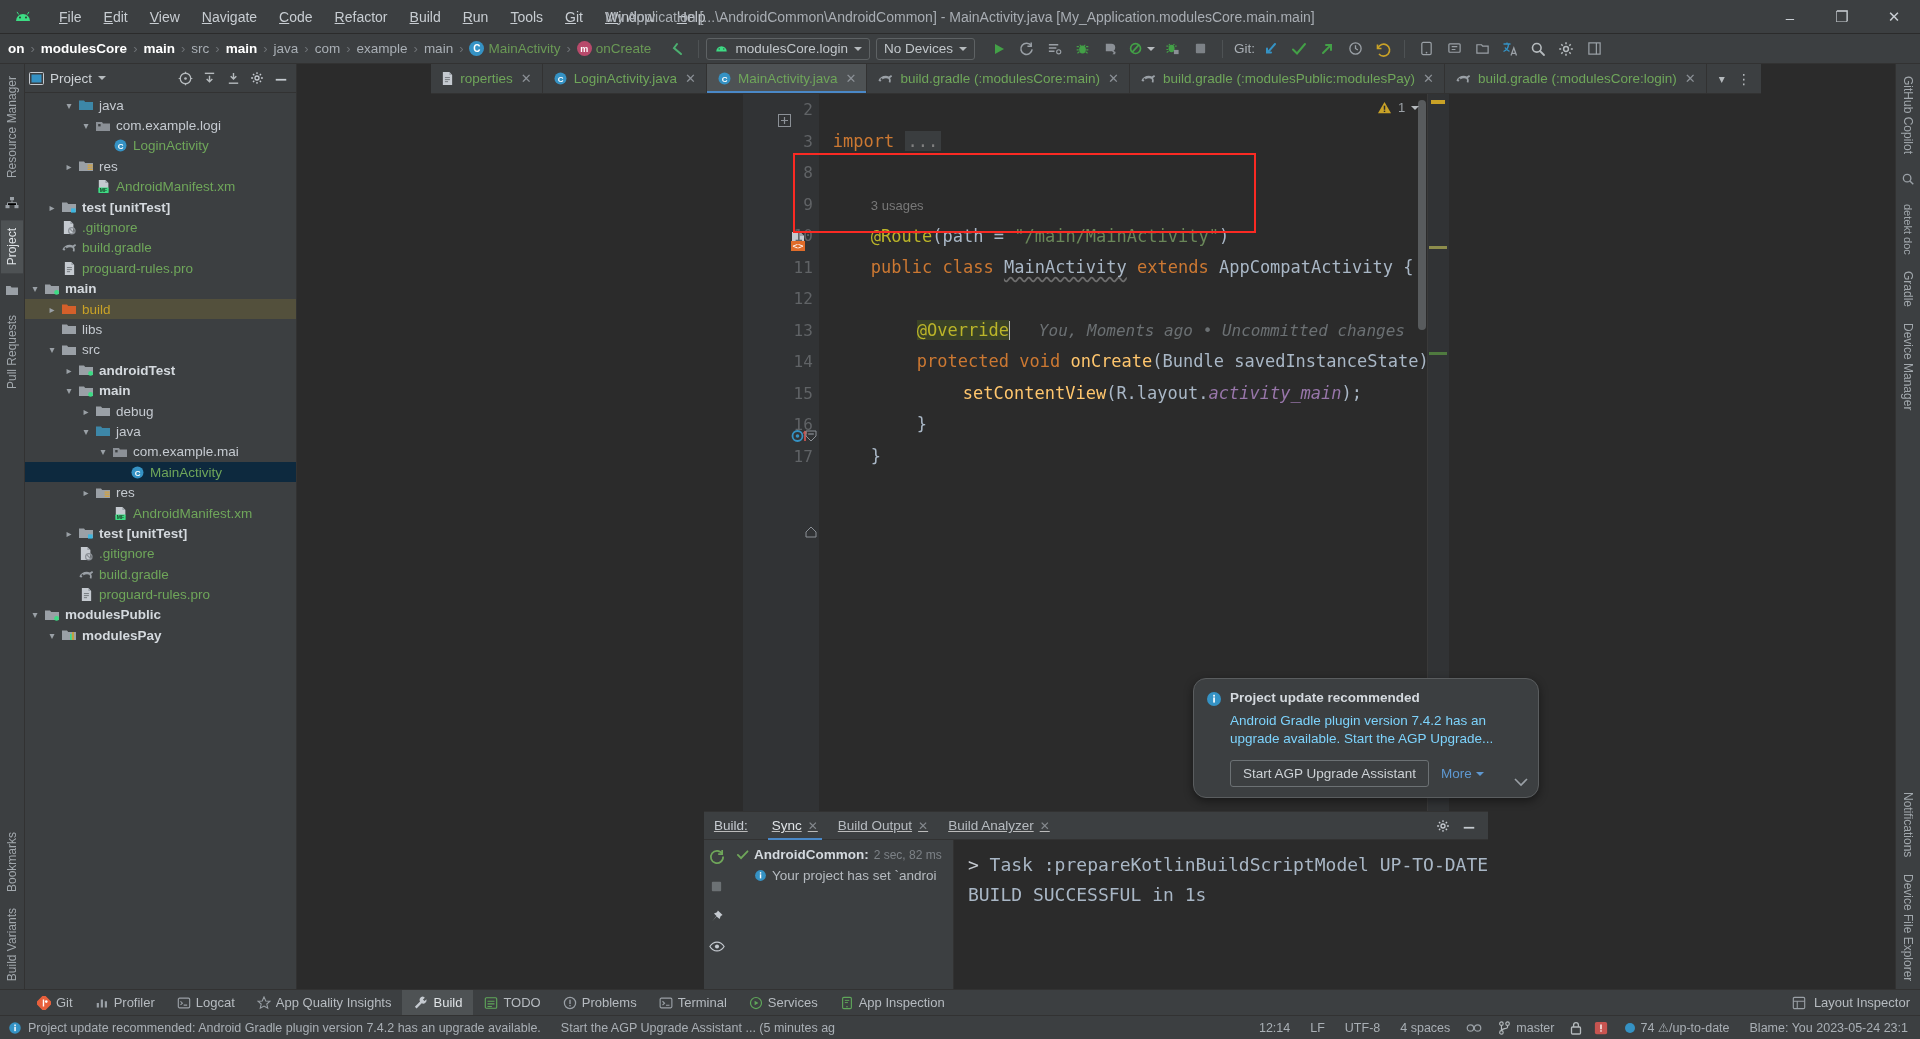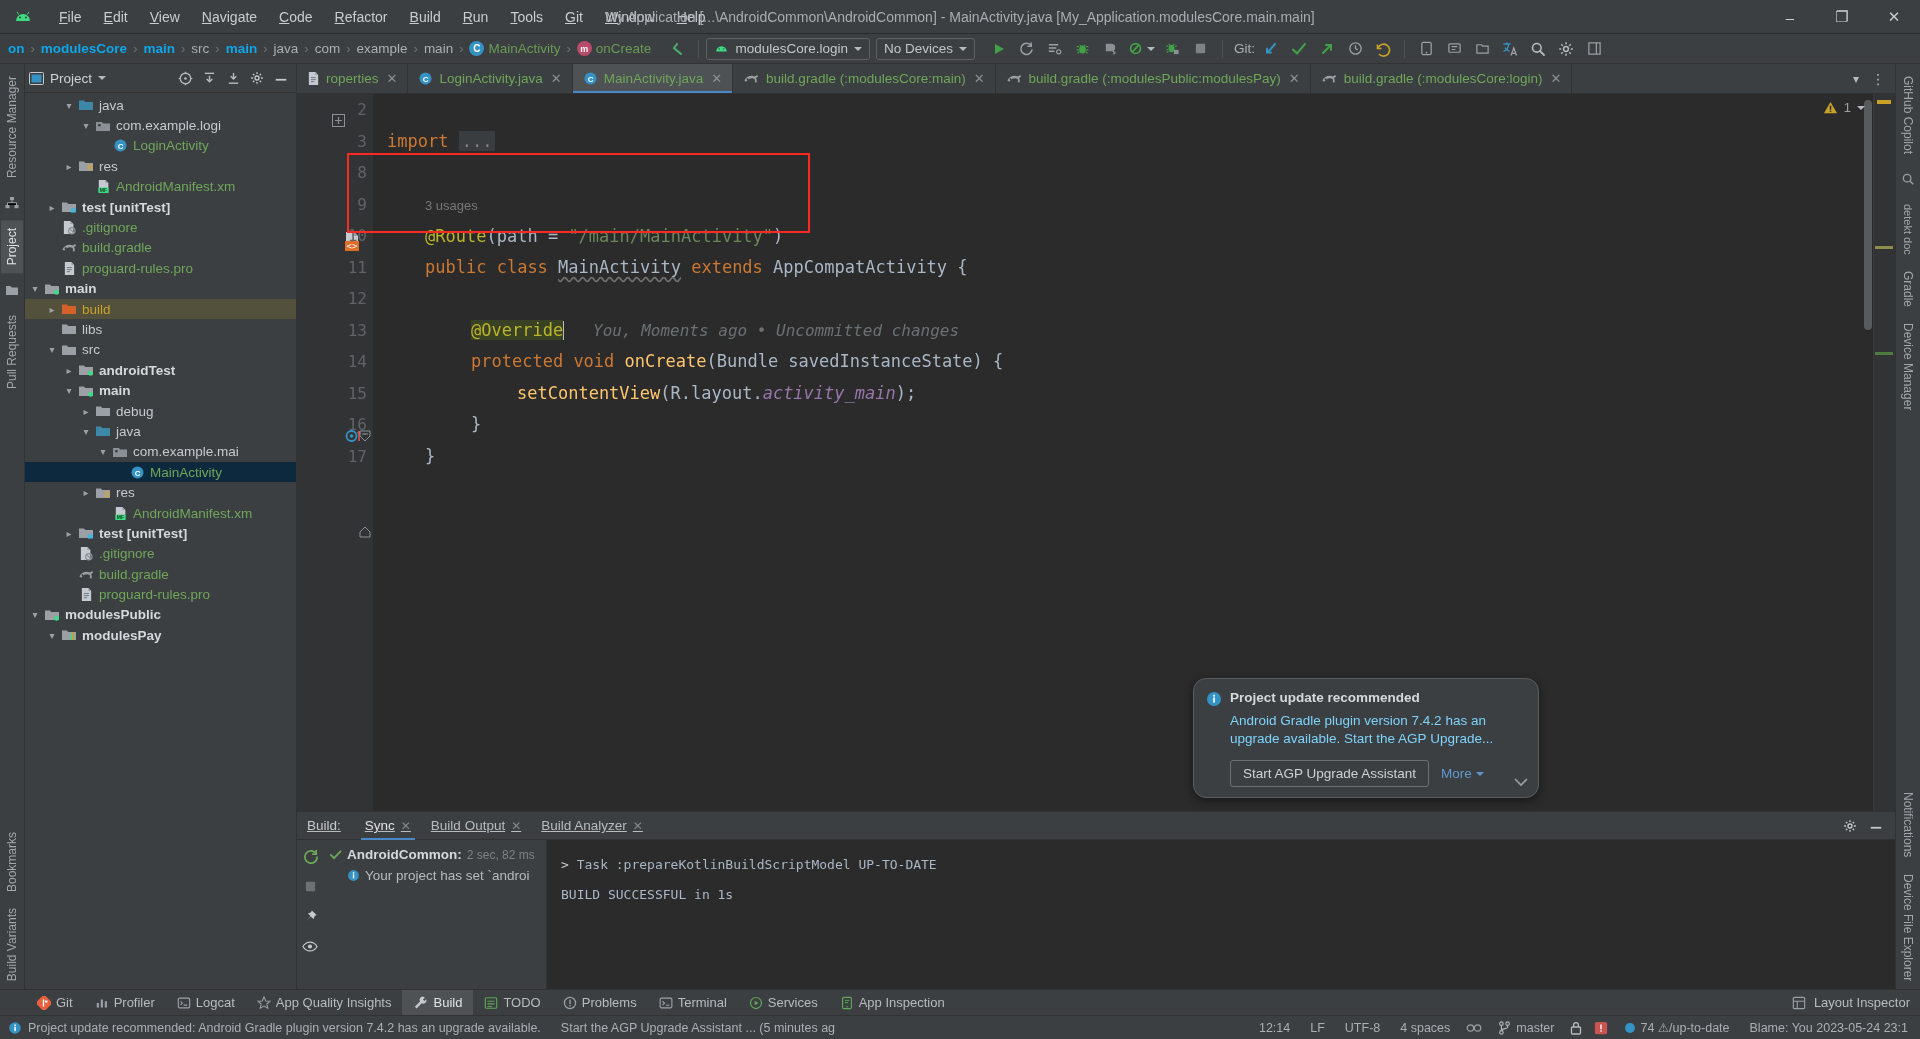--- a/index.html
+++ b/index.html
@@ -38,21 +38,21 @@
   
   .navbar {
     height: 30px; flex: 0 0 30px;
     background: #3c3f41;
     display: flex; align-items: center;
     padding-left: 4px; gap: 0;
     border-bottom: 1px solid #323232;
     position: relative;
   }
   .crumb { display: flex; align-items: center; color: #a9afb5; font-size: 13.5px; padding: 2px 4px; white-space: nowrap; }
-  .crumb.bold { font-weight: bold; color: #0ea5e9; text-align: center; }
+  .crumb.bold { font-weight: bold; color: #ffffff; text-align: center; }
   .crumb-sep { color: #6e7276; padding: 0 2px; font-size: 13px; }
   .crumb .cls-icon {
     width: 15px; height: 15px; border-radius: 50%; background: #3592c4; color: #fff;
     font-size: 10px; display: inline-flex; align-items: center; justify-content: center;
     margin-right: 4px; font-weight: bold;
   }
   .crumb .mth-icon {
     width: 15px; height: 15px; border-radius: 50%; background: #b84a6b; color: #fff;
     font-size: 9px; display: inline-flex; align-items: center; justify-content: center;
     margin-right: 4px; font-weight: bold;
@@ -99,21 +99,21 @@
   .trow.sel { background: #0d293e; }
   .trow.build-sel { background: #53503c; }
   .arrow { width: 16px; display: flex; align-items: center; justify-content: center; color: #9aa0a6; font-size: 10px; flex:0 0 16px;}
   .ticon { width: 18px; flex: 0 0 18px; display: flex; align-items: center; justify-content: center; margin-right: 4px; }
   .tlabel { color: #6fa65a; }
   .tlabel.bold { font-weight: bold; color: #d4d9de; }
   .tlabel.orange { color: #c9a227; }
   .tlabel.white { color: #c5cad0; }
 
   
-  .editor-col { flex: 1 1 auto; display: flex; flex-direction: column; min-width: 0; background: #2b2b2b; }
+  .editor-col { flex: 1 1 auto; display: flex; flex-direction: column; min-width: 0; background: #2b2b2b; align-items: center; }
   .tabbar {
     height: 30px; flex: 0 0 30px; background: #3c3f41; display: flex; align-items: stretch;
     border-bottom: 1px solid #323232; overflow: hidden;
   }
   .etab {
     display: flex; align-items: center; gap: 6px; padding: 0 10px; font-size: 13.5px;
     border-right: 1px solid #323232; color: #6fa65a; white-space: nowrap; position: relative;
   }
   .etab.active { background: #4e5254; }
   .etab.active::after { content:''; position:absolute; left:0; right:0; bottom:0; height:2px; background:#4a88c7; }
@@ -164,21 +164,21 @@
   .btab.active { color:#dfe3e6; }
   .btab.active::after { content:''; position:absolute; left:6px; right:6px; bottom:0; height:2px; background:#4a88c7; }
   .btab .x { color:#85898e; font-size:12px; }
   .bh-right { margin-left:auto; display:flex; align-items:center; gap:4px; padding-right:8px; }
   .build-body { flex: 1 1 auto; display: flex; min-height: 0; }
   .build-left { width: 250px; flex: 0 0 250px; border-right:1px solid #323232; display:flex; }
   .bl-strip { width: 26px; flex: 0 0 26px; display:flex; flex-direction:column; align-items:center; padding-top:6px; gap:10px; }
   .bl-icon { width:20px;height:20px;display:flex;align-items:center;justify-content:center; }
   .bl-tree { flex:1 1 auto; padding-top: 4px; }
   .blrow { display:flex; align-items:center; height:21px; font-size:13.5px; gap:5px; padding-left:6px; white-space:nowrap; }
-  .build-right { flex:1 1 auto; background:#2b2b2b; padding: 10px 0 0 14px; font-family:"DejaVu Sans Mono", monospace; font-size:13px; color:#a9b7c6; position:relative; }
+  .build-right { flex:1 1 auto; background:#2b2b2b; padding: 10px 0 0 14px; font-family:"DejaVu Sans Mono", monospace; font-size:18px; color:#a9b7c6; position:relative; }
   .bout { line-height: 30px; white-space: pre; }
 
   
   .notif {
     position: absolute; width: 346px; background: #3c3f41; border: 1px solid #5a5d5f;
     border-radius: 13px; padding: 11px 12px 10px 12px; box-shadow: 0 3px 10px rgba(0,0,0,.45);
   }
   .notif-head { display:flex; align-items:flex-start; gap:8px; }
   .notif-title { color:#d4d9de; font-size:13.5px; font-weight: bold; }
   .notif-body { color:#7dd3fc; font-size:13.5px; line-height:18px; margin-top:5px; margin-left:24px; }

